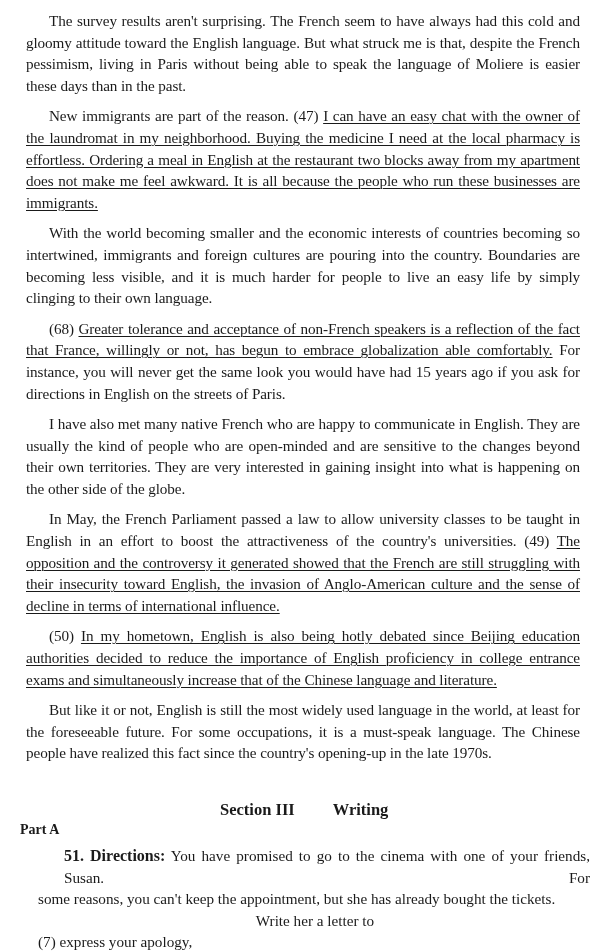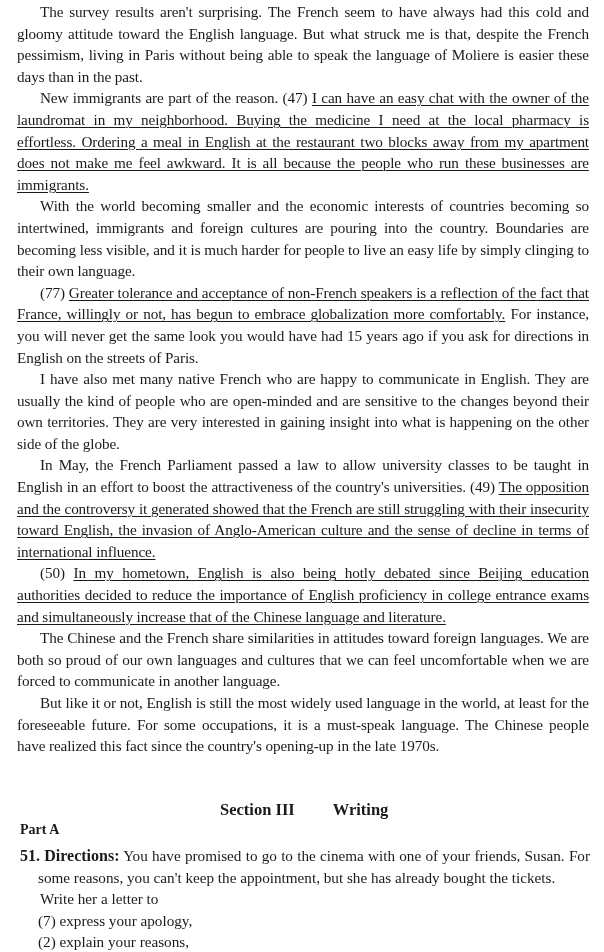--- a/index.html
+++ b/index.html
@@ -2,50 +2,49 @@
 <html><head>
   <meta charset="utf-8">
   <style>
     html, body { margin: 0; padding: 0; background: #ffffff; }
     body {
       width: 604px; height: 952px; overflow: hidden; position: relative;
       font-family: "Liberation Serif", serif; color: #1a1a1a;
     }
     .page { position: absolute; left: 17px; top: 1px; width: 572px; }
     p.para {
-      margin: 0; font-size: 15.2px; line-height: 21.6px;
+      margin: 9px; font-size: 15.2px; line-height: 21.6px;
       text-align: justify; text-indent: 23px; letter-spacing: -0.1px;
     }
     .ul { text-decoration: underline; text-underline-offset: 2px; text-decoration-thickness: 1px; }
     .writing { position: absolute; left: 0; top: 800px; width: 604px; }
     .section-title {
       font-weight: bold; font-size: 16.5px; text-align: right;
       position: absolute; top: 0; left: 220px; white-space: nowrap;
     }
     .section-title span.gap { display: inline-block; width: 38px; }
     .part-title { position: absolute; top: 22px; left: 20px; font-weight: bold; font-size: 14px; }
     .directions { position: absolute; top: 45px; left: 20px; width: 570px; font-size: 15.2px; line-height: 21.6px; }
     .directions .num { font-weight: bold; font-size: 16px; }
     .directions .label { font-weight: bold; font-size: 16px; }
-    .dir-line1 { text-align: justify; text-align-last: justify; }
+    .dir-line1 { text-align: justify; text-align-last: justify; margin-left: 44px; }
     .sub { padding-left: 18px; }
-    .sub2 { padding-left: 20px; }
+    .sub2 { padding-left: 20px; text-align: center; }
   </style>
 </head>
 <body>
 
 <div class="page" id="passage">
     <p class="para"><span>The survey results aren't surprising. The French seem to have always had this cold and gloomy attitude toward the English language. But what struck me is that, despite the French pessimism, living in Paris without being able to speak the language of Moliere is easier these days than in the past.</span></p>
     <p class="para"><span>New immigrants are part of the reason. (47) </span><span class="ul">I can have an easy chat with the owner of the laundromat in my neighborhood. Buying the medicine I need at the local pharmacy is effortless. Ordering a meal in English at the restaurant two blocks away from my apartment does not make me feel awkward. It is all because the people who run these businesses are immigrants.</span></p>
     <p class="para"><span>With the world becoming smaller and the economic interests of countries becoming so intertwined, immigrants and foreign cultures are pouring into the country. Boundaries are becoming less visible, and it is much harder for people to live an easy life by simply clinging to their own language.</span></p>
-    <p class="para"><span>(77) </span><span class="ul">Greater tolerance and acceptance of non-French speakers is a reflection of the fact that France, willingly or not, has begun to embrace globalization more comfortably.</span><span> For instance, you will never get the same look you would have had 15 years ago if you ask for directions in English on the streets of Paris.</span></p>
+    <p class="para"><span>(68) </span><span class="ul">Greater tolerance and acceptance of non-French speakers is a reflection of the fact that France, willingly or not, has begun to embrace globalization able comfortably.</span><span> For instance, you will never get the same look you would have had 15 years ago if you ask for directions in English on the streets of Paris.</span></p>
     <p class="para"><span>I have also met many native French who are happy to communicate in English. They are usually the kind of people who are open-minded and are sensitive to the changes beyond their own territories. They are very interested in gaining insight into what is happening on the other side of the globe.</span></p>
     <p class="para"><span>In May, the French Parliament passed a law to allow university classes to be taught in English in an effort to boost the attractiveness of the country's universities. (49) </span><span class="ul">The opposition and the controversy it generated showed that the French are still struggling with their insecurity toward English, the invasion of Anglo-American culture and the sense of decline in terms of international influence.</span></p>
     <p class="para"><span>(50) </span><span class="ul">In my hometown, English is also being hotly debated since Beijing education authorities decided to reduce the importance of English proficiency in college entrance exams and simultaneously increase that of the Chinese language and literature.</span></p>
-    <p class="para"><span>The Chinese and the French share similarities in attitudes toward foreign languages. We are both so proud of our own languages and cultures that we can feel uncomfortable when we are forced to communicate in another language.</span></p>
     <p class="para"><span>But like it or not, English is still the most widely used language in the world, at least for the foreseeable future. For some occupations, it is a must-speak language. The Chinese people have realized this fact since the country's opening-up in the late 1970s.</span></p>
   </div>
 
 <div class="writing">
   <div class="section-title">
     <span>Section III</span><span class="gap"></span><span>Writing</span>
   </div>
   <div class="part-title">Part A</div>
   <div class="directions">
     <div class="dir-line1">

